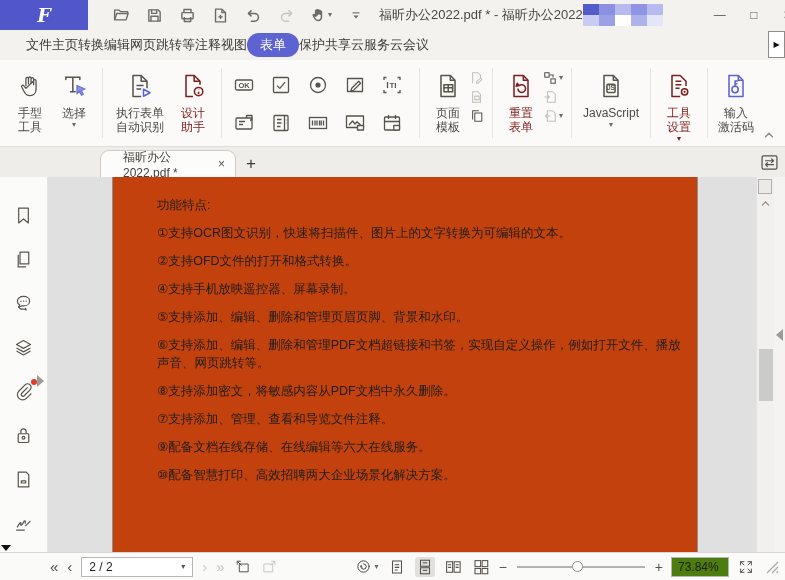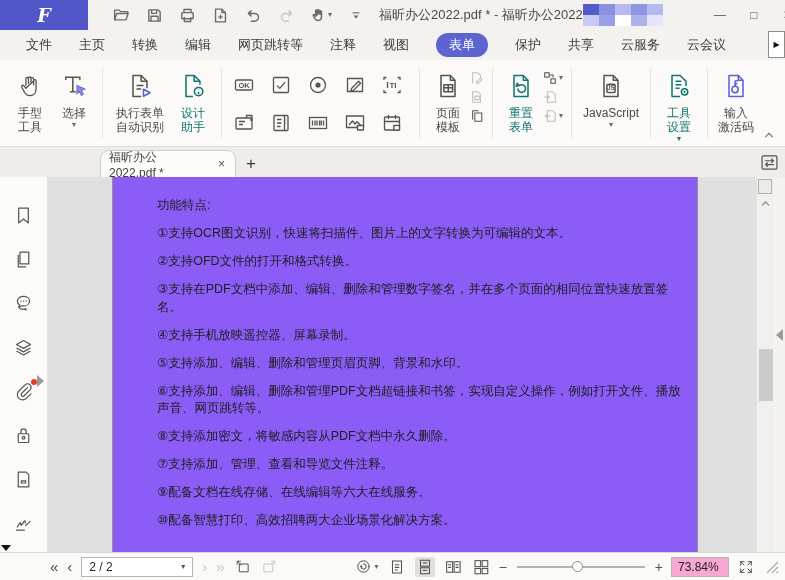--- a/index.html
+++ b/index.html
@@ -21,77 +21,77 @@
 .mosaic{display:grid;grid-template-columns:repeat(5,16px);grid-auto-rows:11px;margin-right:40px}
 .mosaic i{display:block}
 .mosaic i:nth-child(1){background:#545cc9}.mosaic i:nth-child(2){background:#8b90e0}
 .mosaic i:nth-child(3){background:#b7baee}.mosaic i:nth-child(4){background:#9095e3}
 .mosaic i:nth-child(5){background:#b7baee}
 .mosaic i:nth-child(6){background:#c9cbf2}.mosaic i:nth-child(7){background:#9ba0e6}
 .mosaic i:nth-child(8){background:#ffffff}.mosaic i:nth-child(9){background:#aeb2ea}
 .mosaic i:nth-child(10){background:#e4e5f8}
 .winbtn{width:34px;height:30px;display:flex;align-items:center;justify-content:center;color:#5f5c58;font-size:12px}
 
-.tabrow{height:30px;background:#f3f2ef;display:flex;align-items:center;padding-left:26px;gap:27px;position:relative;overflow:hidden}
+.tabrow{height:30px;background:#f3f2ef;display:flex;align-items:center;padding-left:26px;position:relative;overflow:hidden}
 .rtab{font-size:13px;color:#3c3a37;white-space:nowrap;flex:0 0 auto}
 .rtab.sel{background:#5d63d1;color:#fff;border-radius:12px;padding:3px 13px}
 .rtab.clip{width:13px;overflow:hidden;margin-left:auto}
 .tabscroll{position:absolute;right:0;top:1px;width:17px;height:27px;background:#fff;border:1px solid #8f8c87;display:flex;align-items:center;justify-content:center;font-size:8px;color:#111}
 
 .ribbon{height:87px;background:#fbfaf8;border-bottom:1px solid #e2dfdb;display:flex;align-items:stretch;padding:5px 2px 2px 8px;position:relative}
 .rgroup{display:flex;align-items:flex-start}
 .rdiv{width:1px;background:#e7e4e0;margin:3px 6px 6px 6px}
 .rbtn{display:flex;flex-direction:column;align-items:center;padding:3px 3px;min-width:44px}
 .rbtn .ric{height:36px;display:flex;align-items:center;justify-content:center;color:#57534d}
 .rbtn .rlb{font-size:12px;line-height:14px;text-align:center;white-space:pre-line;color:#4d4a45;margin-top:2px}
 .rbtn .caret{margin-top:1px}
-.rbtn.dis .ric,.rbtn.dis .rlb,.rbtn.dis .caret{color:#0f766e}
+.rbtn.dis .ric,.rbtn.dis .rlb,.rbtn.dis .caret{color:#7f1d1d}
 .accent{color:#5b5fd0 !important}
 .formgrid{display:grid;grid-template-columns:repeat(5,37px);grid-template-rows:38px 38px;justify-items:center;align-items:center;color:#57534d;margin-top:1px}
 .fcell{width:30px;height:30px;display:flex;align-items:center;}
 .minicol{display:flex;flex-direction:column;gap:5px;margin:6px 2px 0 0}
 .minirow{display:flex;align-items:center;gap:2px;color:#57534d}
 .minirow.dis{color:#c3bfb9}
 .collapse-rb{position:absolute;right:10px;bottom:5px;color:#8f8b86}
 
 .tabbar{height:30px;background:#efedea;display:flex;align-items:flex-end;padding-left:100px;position:relative}
-.doctab{height:27px;background:#fcfcfb;border:1px solid #cfccc7;border-bottom:none;border-radius:9px 9px 0 0;display:flex;align-items:center;gap:24px;padding:0 10px 0 8px;width:136px;font-size:12px;color:#45423e}
+.doctab{height:27px;background:#fcfcfb;border:1px solid #cfccc7;border-bottom:none;border-radius:9px 9px 0 0;display:flex;align-items:center;gap:24px;padding:0 10px 0 22px;width:136px;font-size:12px;color:#45423e}
 .doctab .x{margin-left:auto;color:#55524d;font-size:12px}
 .addtab{width:30px;height:27px;display:flex;align-items:center;justify-content:center;font-size:17px;color:#3c3a37}
 .swapbtn{position:absolute;right:5px;bottom:4px;width:21px;height:21px;color:#55524d}
 
 .main{display:flex;height:375px;background:#e0e0e0;position:relative}
 .sidebar{width:48px;background:#fbfbfa;border-right:1px solid #e6e4e0;display:flex;flex-direction:column;align-items:center;padding-top:28px;gap:23px;position:relative;flex:0 0 auto}
 .sicon{width:21px;height:21px;color:#5a564f;position:relative}
 .sdot{position:absolute;top:-2px;right:-3px;width:6px;height:6px;border-radius:50%;background:#e23b2e}
 .soverflow{position:absolute;left:1px;bottom:1px;width:0;height:0;border-left:5px solid transparent;border-right:5px solid transparent;border-top:6px solid #111}
 .lhandle{position:absolute;left:37px;top:198px;width:0;height:0;border-top:6px solid transparent;border-bottom:6px solid transparent;border-left:7px solid #9d9a95;z-index:3}
 .docarea{flex:1;position:relative;overflow:hidden}
-.page{position:absolute;left:64px;top:0;width:586px;height:100%;background:#8b5cf6;border-left:1px solid #909090;border-right:1px solid #909090;padding:20px 4px 0 44px}
+.page{position:absolute;left:64px;top:0;width:586px;height:100%;background:#c2410c;border-left:1px solid #909090;border-right:1px solid #909090;padding:20px 4px 0 44px}
 .dline{font-size:12.5px;color:#1e1e1e;line-height:1.4;margin-bottom:10.5px;max-width:540px}
 .scrollcol{width:18px;background:#f1f0ee;border-left:1px solid #e4e2de;position:relative;flex:0 0 auto}
 .sc-box{position:absolute;top:2px;left:1px;width:14px;height:15px;border:1px solid #b2afaa;background:#eceae7}
 .sc-up{position:absolute;top:21px;left:3px;color:#8f8b86}
 .sc-thumb{position:absolute;top:172px;left:2px;width:14px;height:52px;background:#cbcbca}
 .rightstrip{width:11px;background:#f4f3f1;position:relative;flex:0 0 auto}
 .rhandle{position:absolute;top:152px;left:2px;width:0;height:0;border-top:6px solid transparent;border-bottom:6px solid transparent;border-right:7px solid #9d9a95}
 
 .statusbar{height:28px;background:#fafaf8;border-top:1px solid #dbd8d4;display:flex;align-items:center;padding:0 6px 0 50px;gap:9px;color:#4c4945}
 .navg{font-size:15px;line-height:1}
 .navg.dis{color:#c8c5c0}
 .pagefield{width:112px;height:20px;background:#fff;border:1px solid #b9b6b1;display:flex;align-items:center;padding:0 7px;font-size:12px;color:#1e1e1e}
 .pagefield .caret{margin-left:auto;color:#55524d}
 .vbtn{width:18px;height:18px;display:flex;align-items:center;justify-content:center;color:#56524c}
 .vbtn.dis{color:#c8c5c0}
 .sright{margin-left:auto;display:flex;align-items:center;gap:8px}
 .laybtn{width:20px;height:20px;display:flex;align-items:center;justify-content:center;color:#56524c;border-radius:3px}
 .laybtn.sel{background:#e2e0dc}
 .zslider{width:128px;height:2px;background:#b5b2ad;position:relative;margin:0 2px}
 .zthumb{position:absolute;left:43%;top:-5px;width:11px;height:11px;border-radius:50%;background:#fff;border:1px solid #8f8c87}
-.zfield{width:58px;height:20px;background:#f9a8d4;border:1px solid #b9b6b1;display:flex;align-items:center;padding:0 6px;font-size:12px;color:#1e1e1e}
+.zfield{width:58px;height:20px;background:#4d7c0f;border:1px solid #b9b6b1;display:flex;align-items:center;padding:0 6px;font-size:12px;color:#1e1e1e}
 .pm{font-size:14px;color:#56524c;line-height:1}
 .grip{color:#b0ada8;margin-left:2px}
 </style>
 </head>
 <body>
 
 <div class="titlebar">
   <div class="logo">
       <span>F</span>
     </div>
@@ -497,21 +497,20 @@
         </svg>
       </div>
     <div class="soverflow"></div>
   </div>
   <div class="lhandle"></div>
   <div class="docarea">
     <div class="page">
       <div class="dline">功能特点:</div>
       <div class="dline">①支持OCR图文识别，快速将扫描件、图片上的文字转换为可编辑的文本。</div>
       <div class="dline">②支持OFD文件的打开和格式转换。</div>
-      <div class="dline">③支持在PDF文档中添加、编辑、删除和管理数字签名，并在多个页面的相同位置快速放置签名。</div>
       <div class="dline">④支持手机放映遥控器、屏幕录制。</div>
       <div class="dline">⑤支持添加、编辑、删除和管理页眉页脚、背景和水印。</div>
       <div class="dline">⑥支持添加、编辑、删除和管理PDF文档超链接和书签，实现自定义操作，例如打开文件、播放声音、网页跳转等。</div>
       <div class="dline">⑧支持添加密文，将敏感内容从PDF文档中永久删除。</div>
       <div class="dline">⑦支持添加、管理、查看和导览文件注释。</div>
       <div class="dline">⑨配备文档在线存储、在线编辑等六大在线服务。</div>
       <div class="dline">⑩配备智慧打印、高效招聘两大企业场景化解决方案。</div>
     </div>
   </div>
   <div class="scrollcol">

